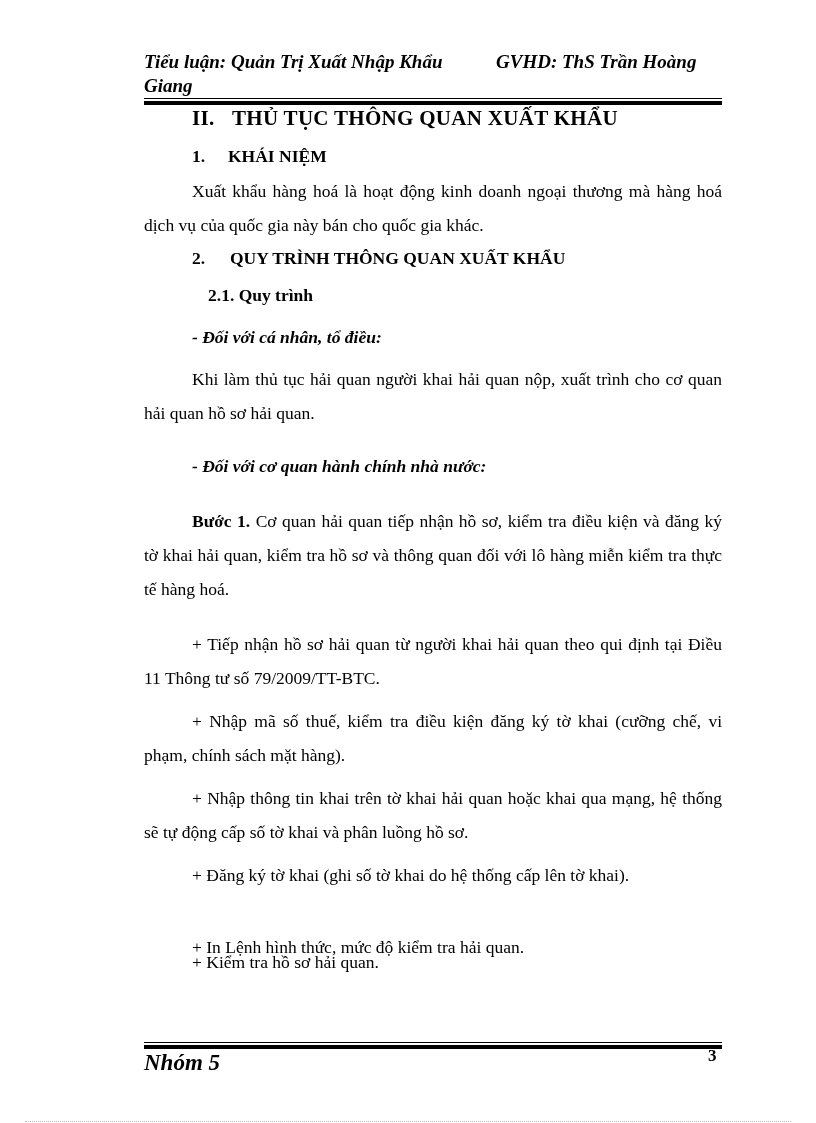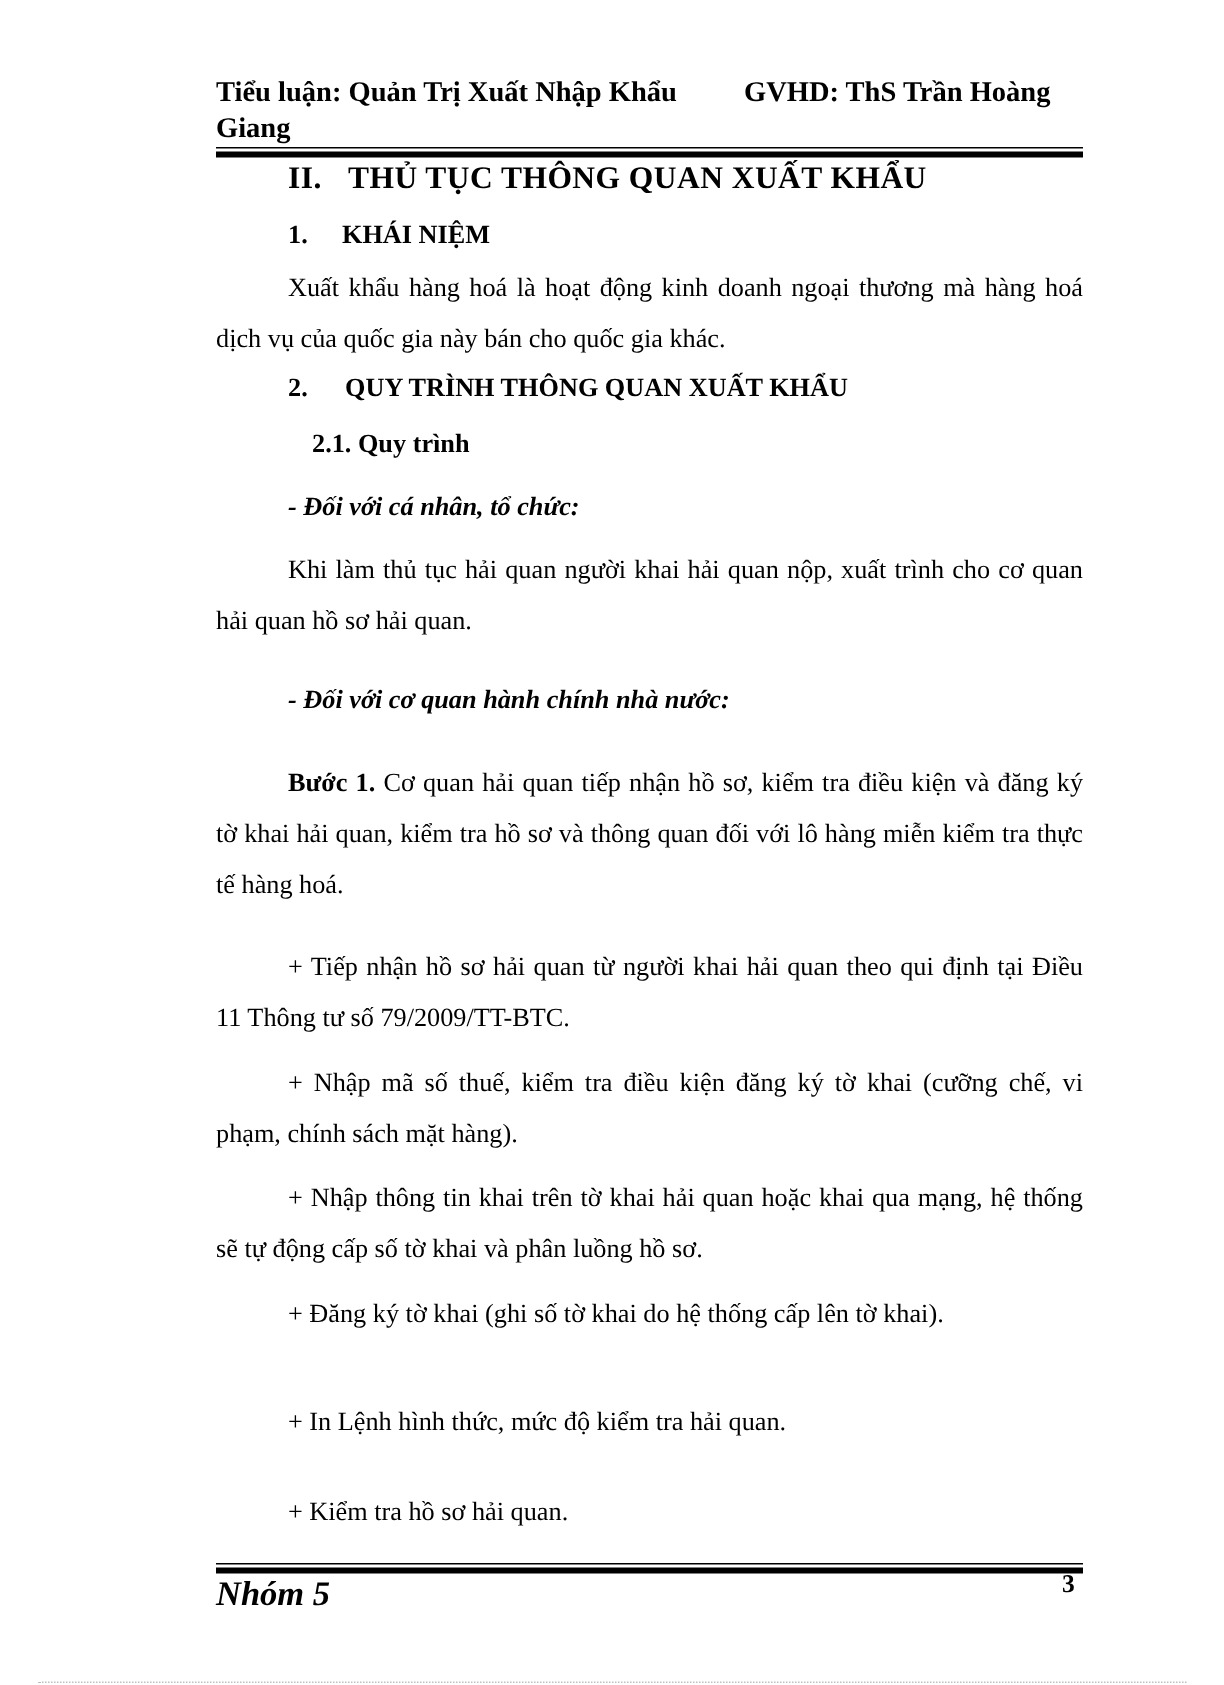--- a/index.html
+++ b/index.html
@@ -21,20 +21,21 @@
       width: 816px; height: 1123px;
     }
     
     .header {
       position: absolute;
       left: 144px;
       top: 50px;
       width: 578px;
       font-family: "Liberation Serif", serif;
       font-weight: bold;
+      font-style: italic;
       font-size: 19px;
       line-height: 24px;
     }
     .header .title { display: inline; }
     .header .gvhd {
       position: absolute;
       left: 352px;
       top: 0;
       white-space: nowrap;
     }
@@ -144,34 +145,34 @@
     </div>
 
     <div class="justify indent" style="top:174px;">Xuất khẩu hàng hoá là hoạt động kinh doanh ngoại thương mà hàng hoá dịch vụ của quốc gia này bán cho quốc gia khác.</div>
 
     <div class="line h-bold" style="left:48px; top:248px;">
       <span class="num" style="width:38px;">2.</span><span>QUY TRÌNH THÔNG QUAN XUẤT KHẨU</span>
     </div>
 
     <div class="line h-bold" style="left:48px; top:285px;margin-left:16px;">2.1. Quy trình</div>
 
-    <div class="line h-italic-bold" style="left:48px; top:327px;">- Đối với cá nhân, tổ chức:</div>
+    <div class="line h-italic-bold" style="left:48px; top:327px;">- Đối với cá nhân, tổ điều:</div>
 
     <div class="justify indent" style="top:362px;">Khi làm thủ tục hải quan người khai hải quan nộp, xuất trình cho cơ quan hải quan hồ sơ hải quan.</div>
 
     <div class="line h-italic-bold" style="left:48px; top:456px;">- Đối với cơ quan hành chính nhà nước:</div>
 
     <div class="justify indent" style="top:504px;"><b>Bước 1.</b><span> Cơ quan hải quan tiếp nhận hồ sơ, kiểm tra điều kiện và đăng ký tờ khai hải quan, kiểm tra hồ sơ và thông quan đối với lô hàng miễn kiểm tra thực tế hàng hoá.</span></div>
 
     <div class="justify indent" style="top:627px;">+ Tiếp nhận hồ sơ hải quan từ người khai hải quan theo qui định tại Điều 11 Thông tư số 79/2009/TT-BTC.</div>
     <div class="justify indent" style="top:704px;">+ Nhập mã số thuế, kiểm tra điều kiện đăng ký tờ khai (cưỡng chế, vi phạm, chính sách mặt hàng).</div>
     <div class="justify indent" style="top:781px;">+ Nhập thông tin khai trên tờ khai hải quan hoặc khai qua mạng, hệ thống sẽ tự động cấp số tờ khai và phân luồng hồ sơ.</div>
     <div class="justify indent" style="top:858px;">+ Đăng ký tờ khai (ghi số tờ khai do hệ thống cấp lên tờ khai).</div>
     <div class="justify indent" style="top:930px;">+ In Lệnh hình thức, mức độ kiểm tra hải quan.</div>
-    <div class="justify indent" style="top:945px;margin-top:45px;">+ Kiểm tra hồ sơ hải quan.</div>
+    <div class="justify indent" style="top:945px;">+ Kiểm tra hồ sơ hải quan.</div>
   </div>
 
   <div class="footer-rule">
     <div class="rule-thin"></div>
     <div class="rule-thick"></div>
   </div>
   <div class="footer-left">Nhóm 5</div>
   <div class="footer-right">3</div>
 
   <div class="page-edge"></div>

